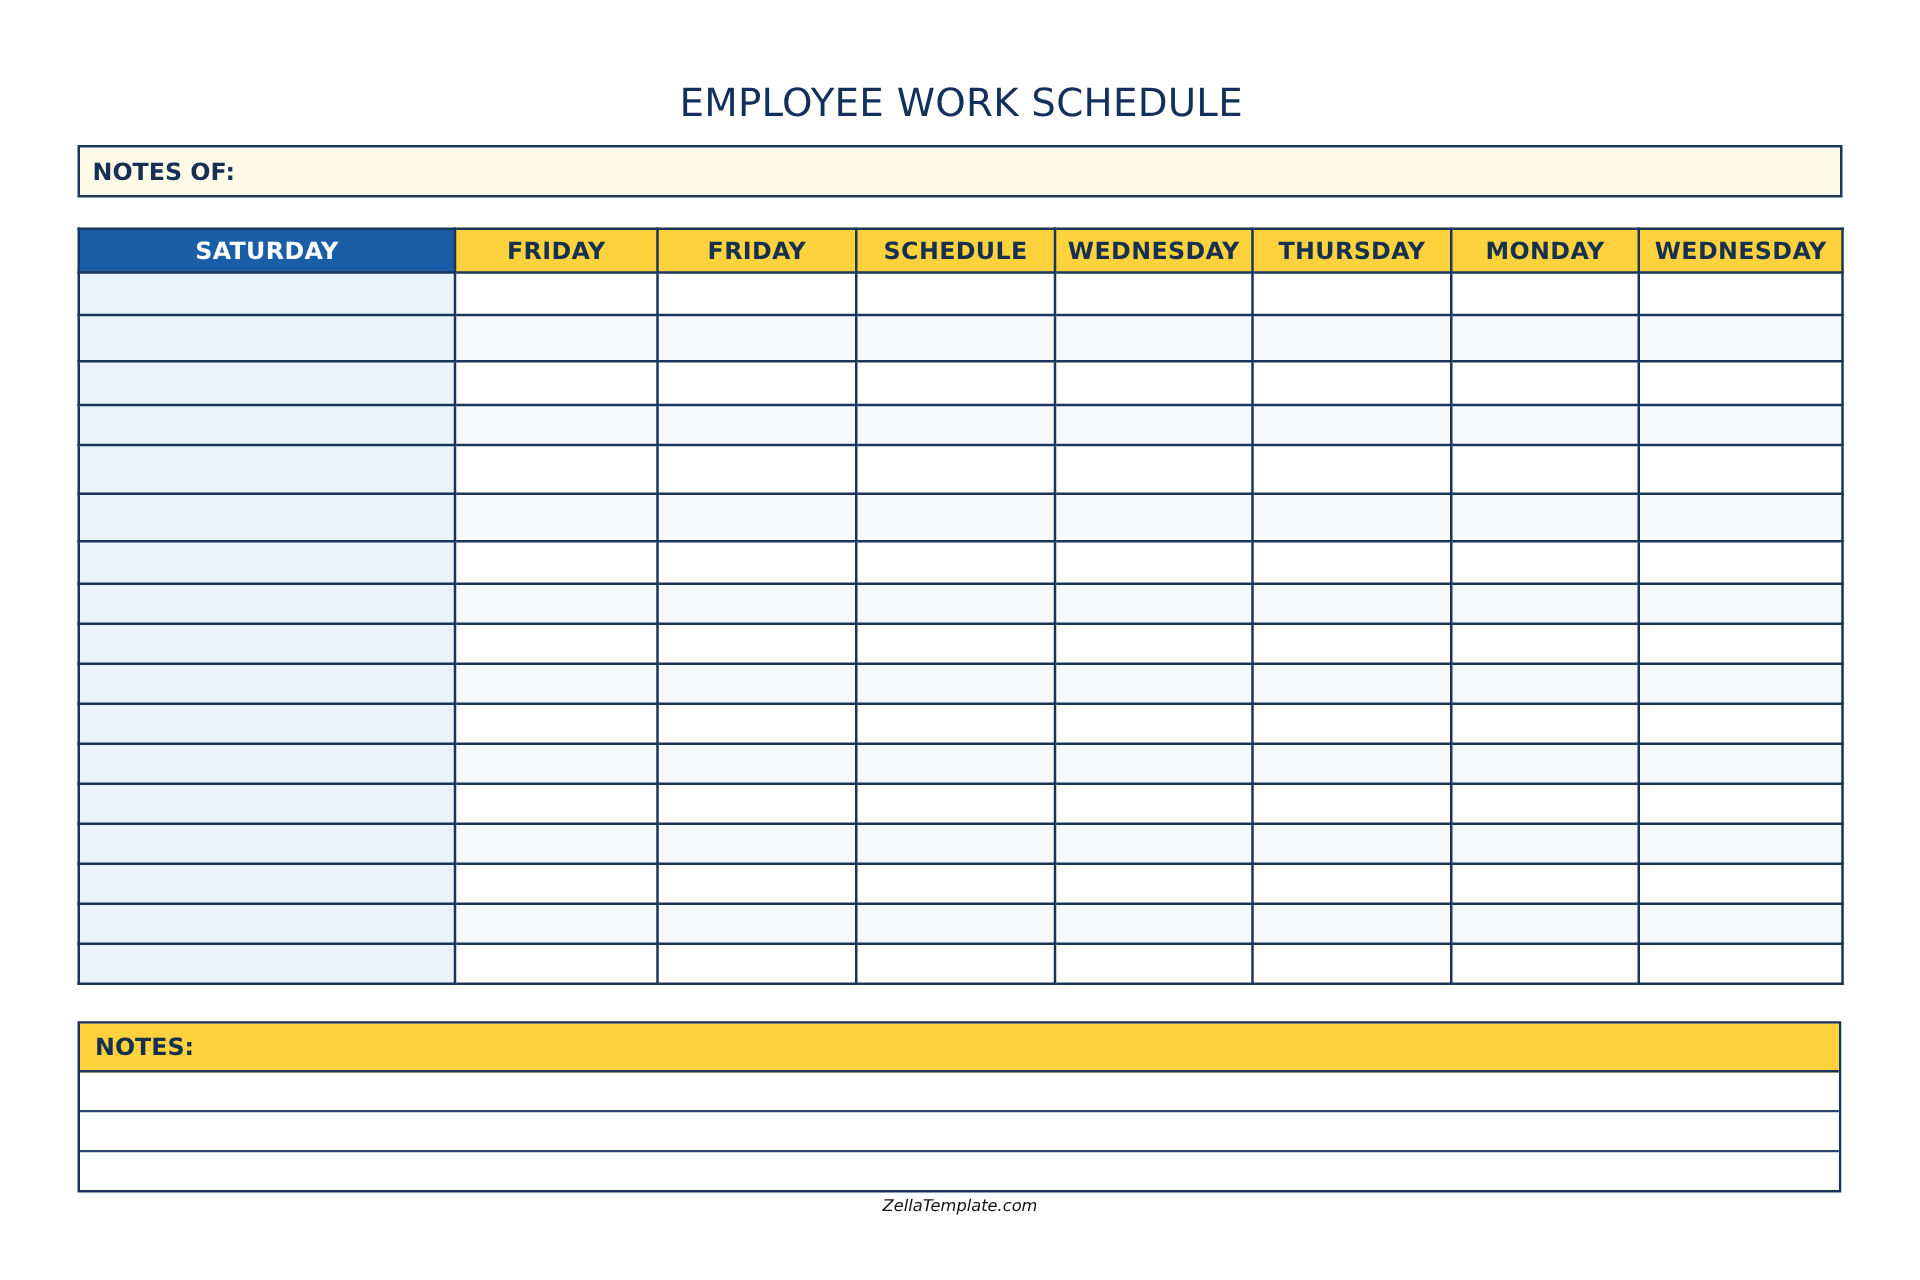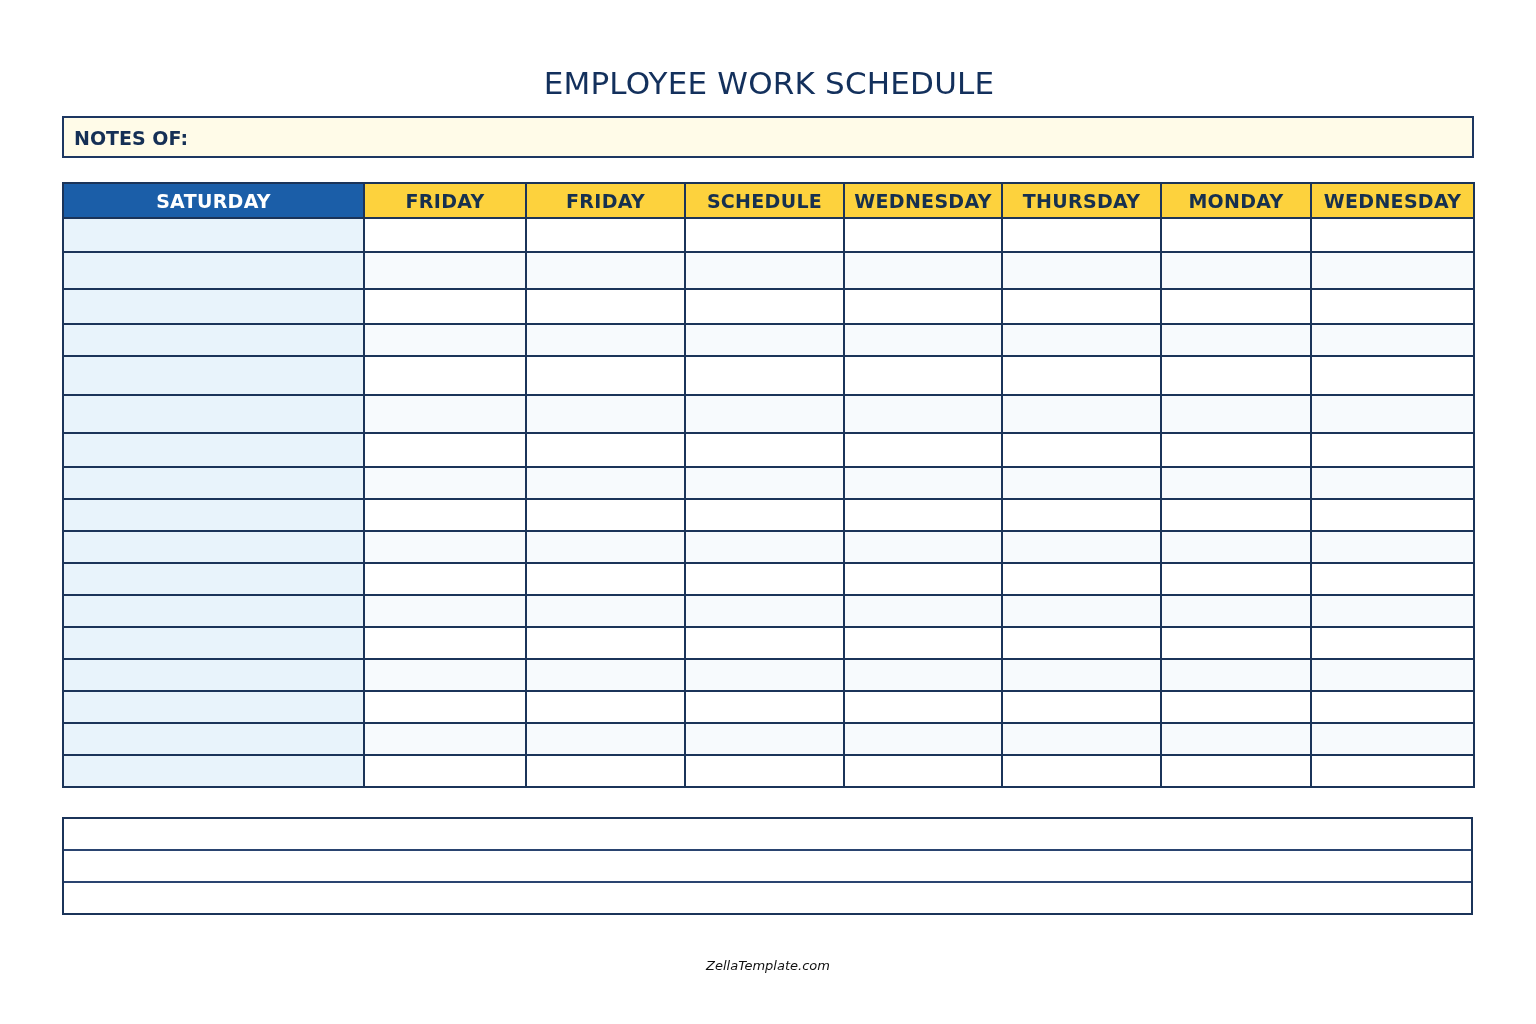--- a/index.html
+++ b/index.html
@@ -623,20 +623,23 @@
           <input type="text" class="cell-input" value="" style="">
         </td>
         <td class="day-cell" style="height: 32px;">
           <input type="text" class="cell-input" value="" style="">
         </td>
       </tr>
     </tbody>
 </table>
 
 <div class="notes">
+  <div class="notes-head">
+    <span class="notes-label">NOTES:</span>
+  </div>
   <div class="notes-line">
       <input class="cell-input" type="text" value="" style="">
     </div>
   <div class="notes-line">
       <input class="cell-input" type="text" value="" style="">
     </div>
   <div class="notes-line">
       <input class="cell-input" type="text" value="" style="">
     </div>
 </div>

